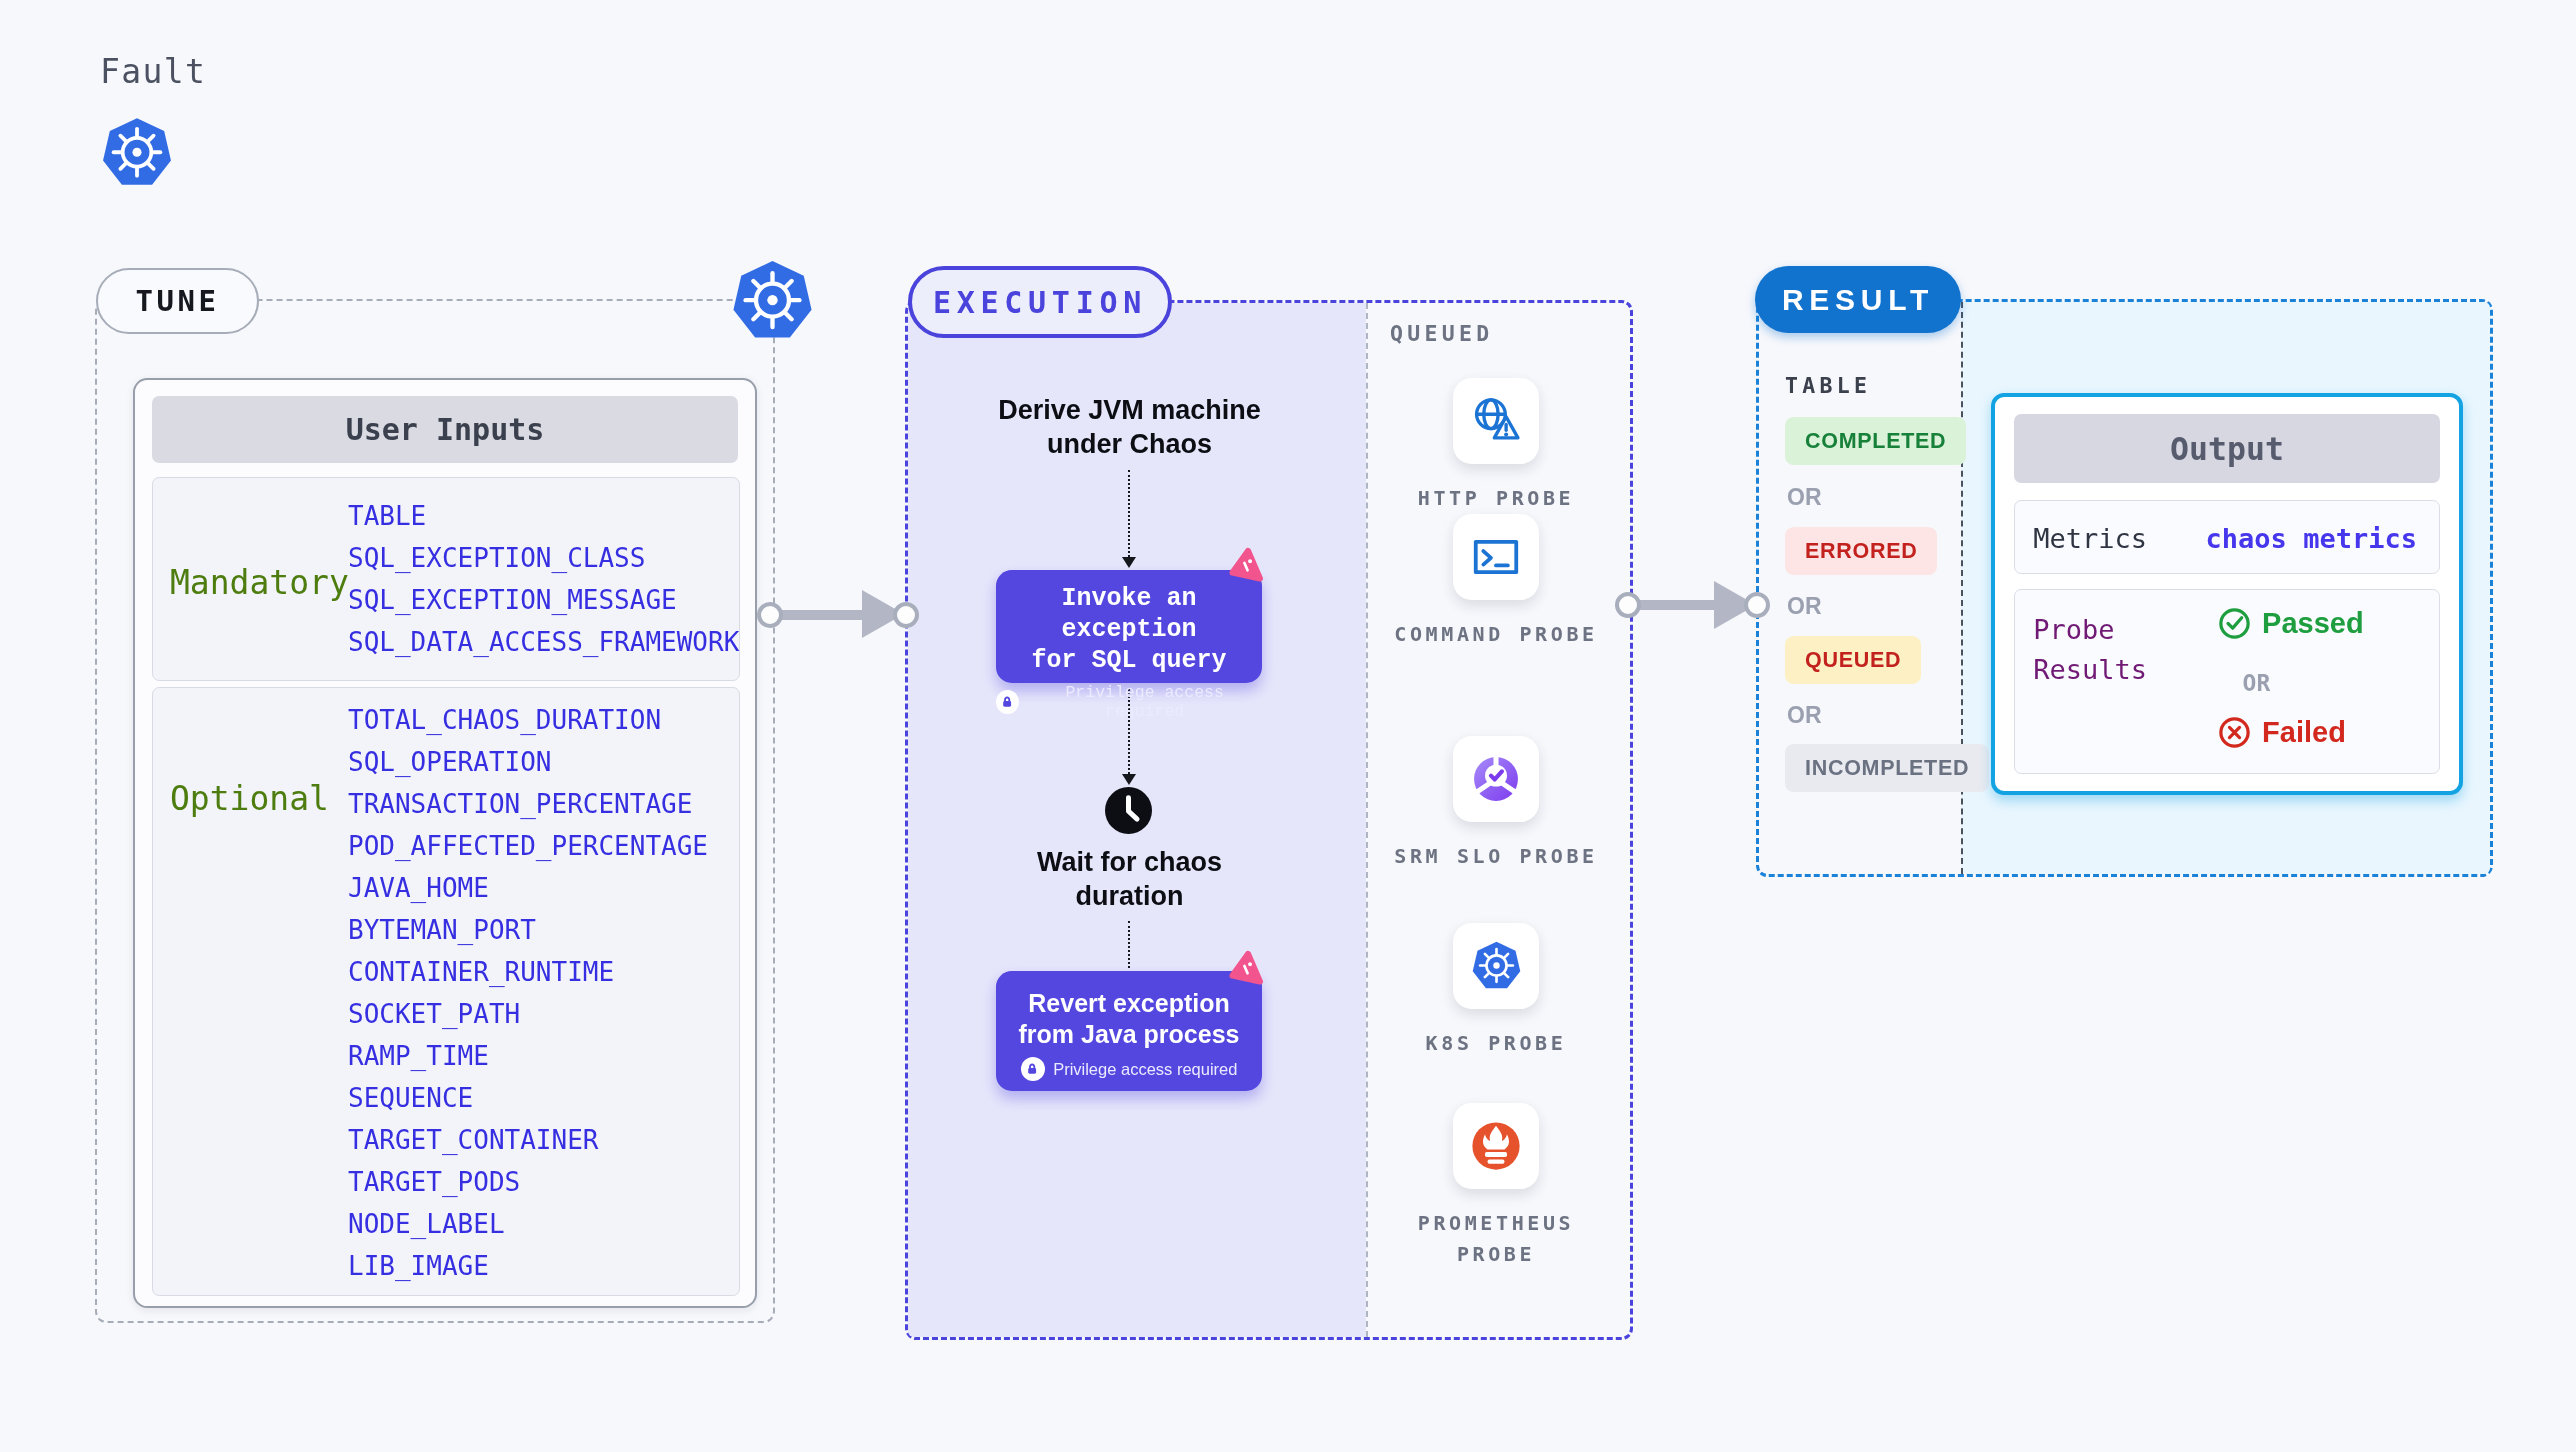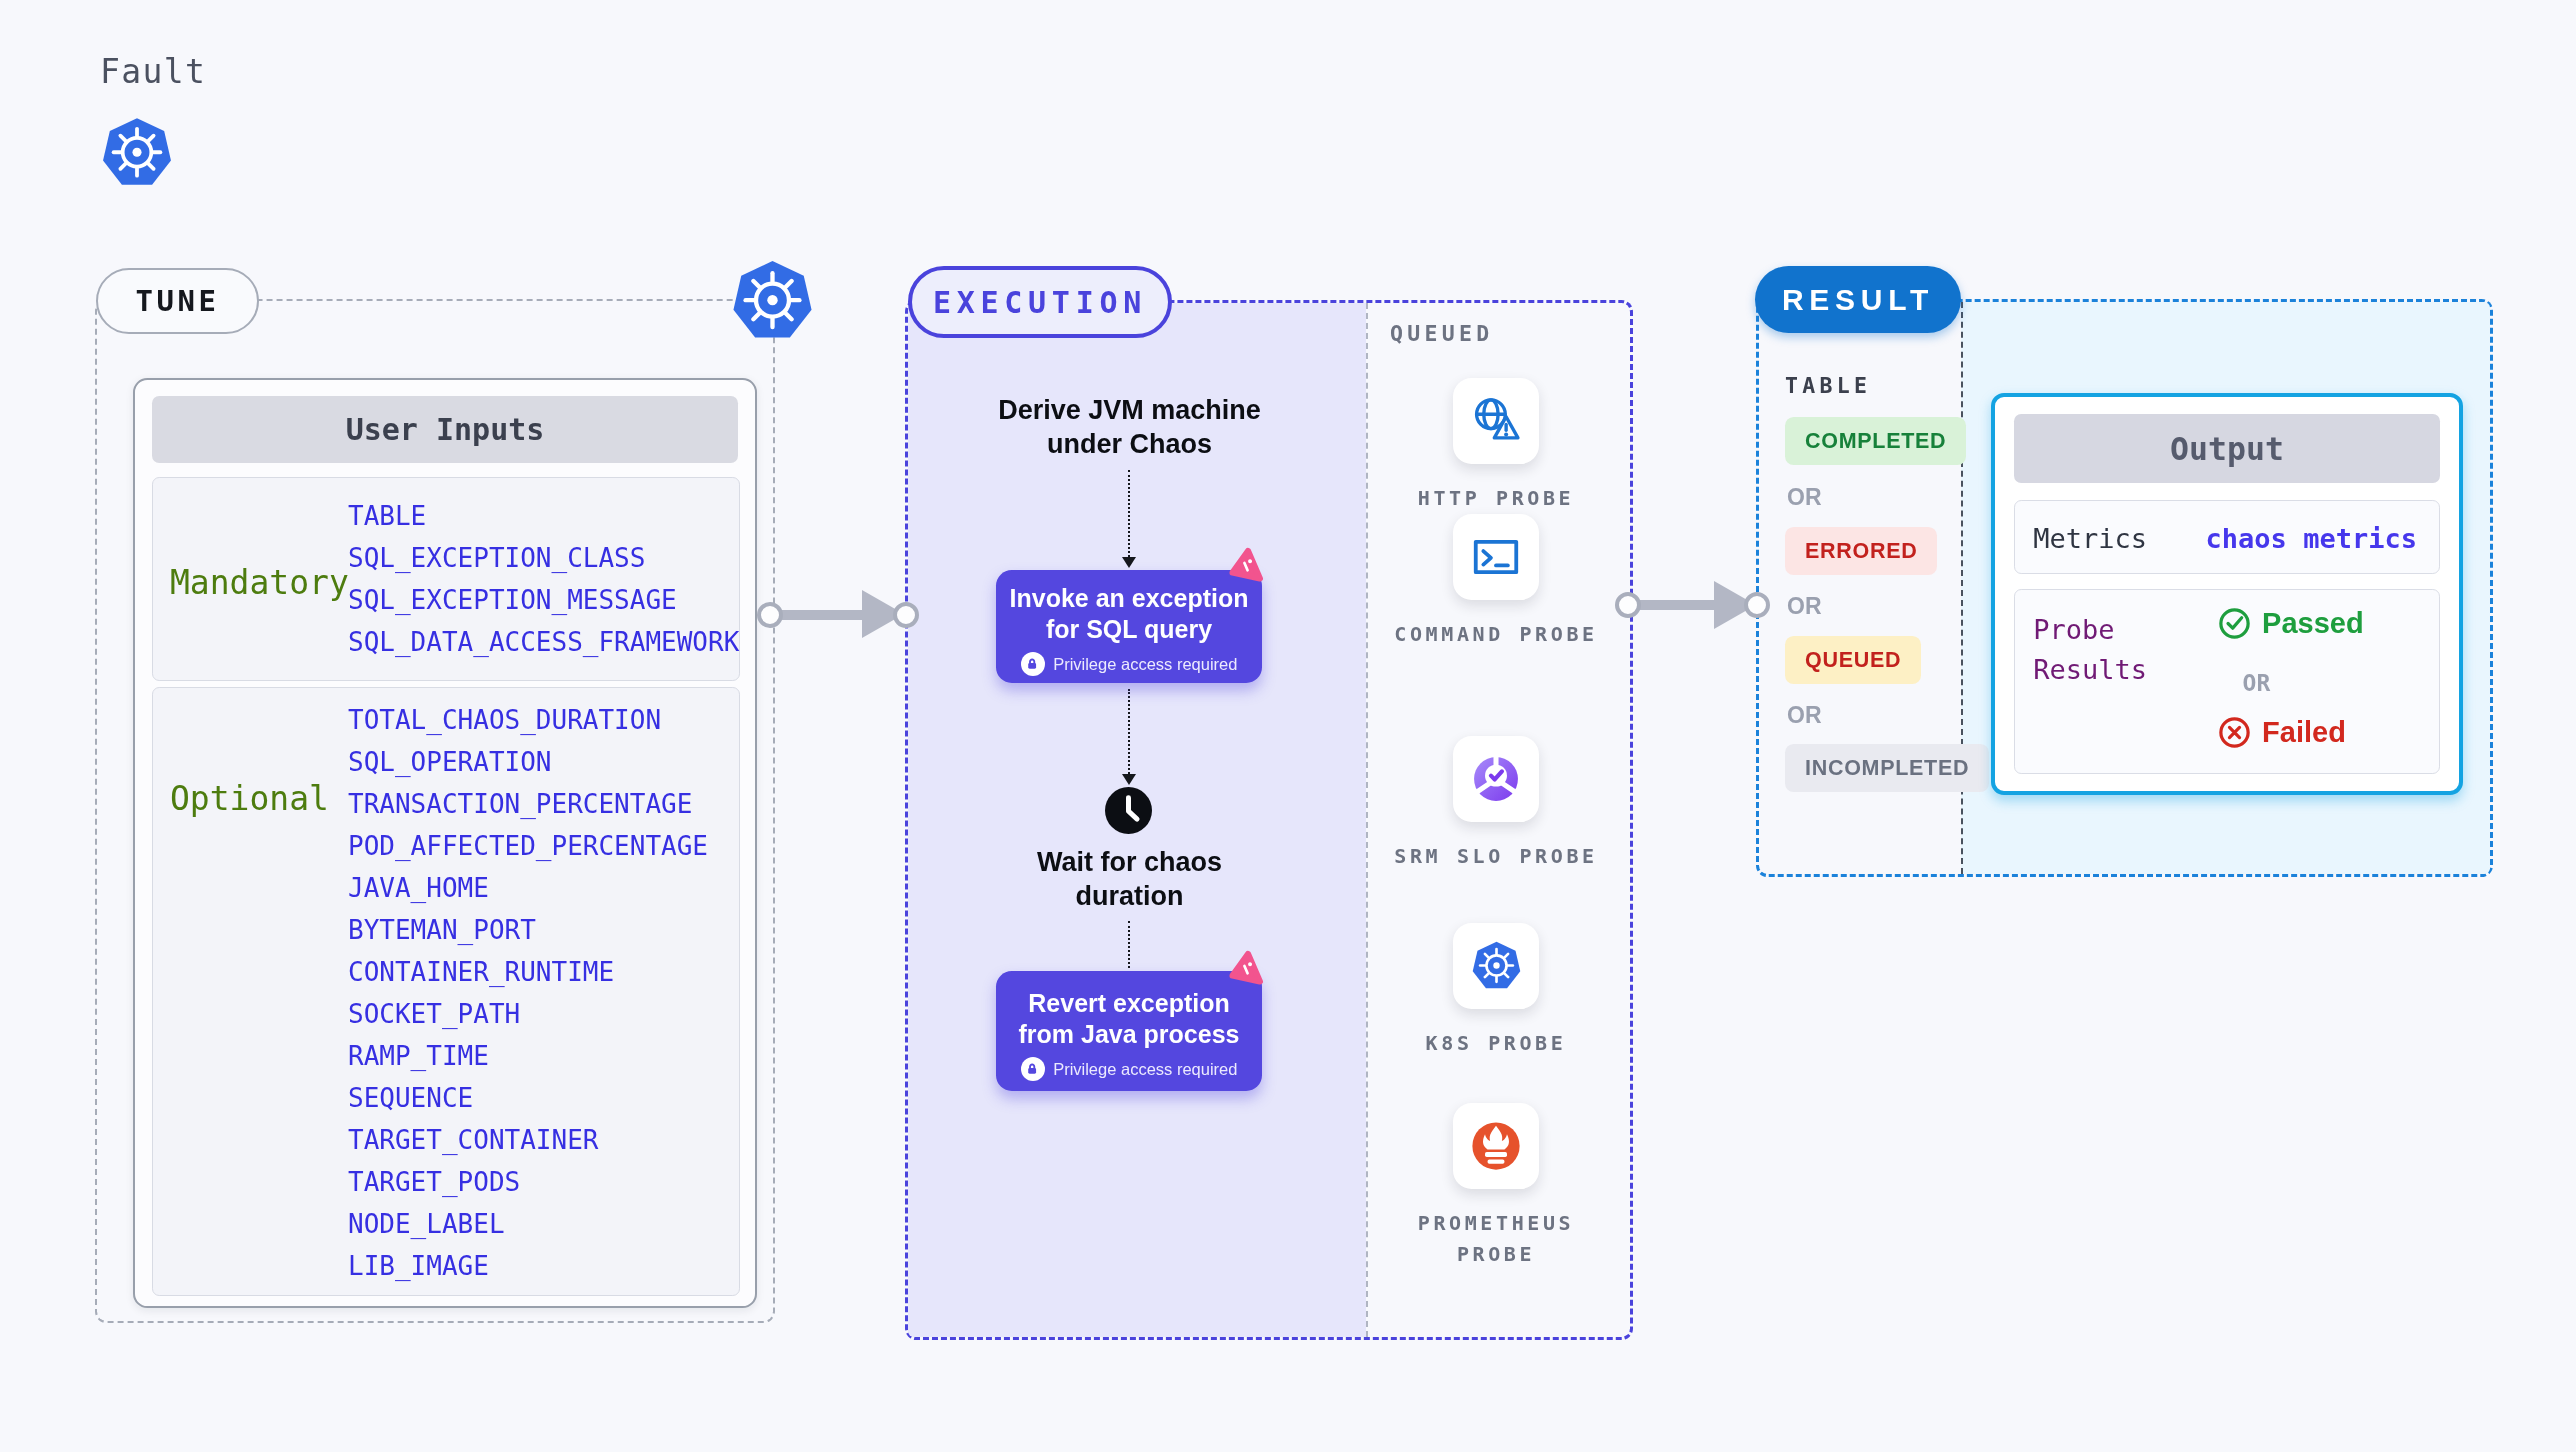--- a/index.html
+++ b/index.html
@@ -175,21 +175,21 @@
     <div>under Chaos</div>
   </div>
   <div class="abs dotline" style="left:1128px;top:470px;height:87px;"></div>
   <div class="abs dot-head" style="left:1122px;top:557px;"></div>
 
   <svg class="abs chaos-badge" style="left:1228px;top:547px;" width="37" height="37" viewBox="0 0 48 48">
     <path d="M24 5 L43 39 L7 35 Z" fill="#f2548e" stroke="#f2548e" stroke-width="8" stroke-linejoin="round"></path>
     <path d="M21 21 l5 9" stroke="#fff" stroke-width="3.5" stroke-linecap="round"></path>
     <circle cx="28" cy="18" r="2.6" fill="#fff"></circle>
   </svg>
-  <div class="abs flow-node" style="left:996px;top:570px;width:266px;height:113px;">
+  <div class="abs flow-node" style="left:996px;top:570px;width:266px;height:113px;font-family:Liberation Mono, monospace;">
     <div style="padding-top:13px;">
       <div class="l">Invoke an exception</div>
       <div class="l">for SQL query</div>
     </div>
     <div class="node-note">
       <span class="lock-circle">
         <svg width="14.3" height="14.3" viewBox="0 0 20 20">
           <path d="M7 9 V6.5 a3 3 0 0 1 6 0 V9" stroke="#5447df" stroke-width="2.6" fill="none"></path>
           <rect x="4.5" y="8.5" width="11" height="8" rx="2" fill="#5447df"></rect>
         </svg>

